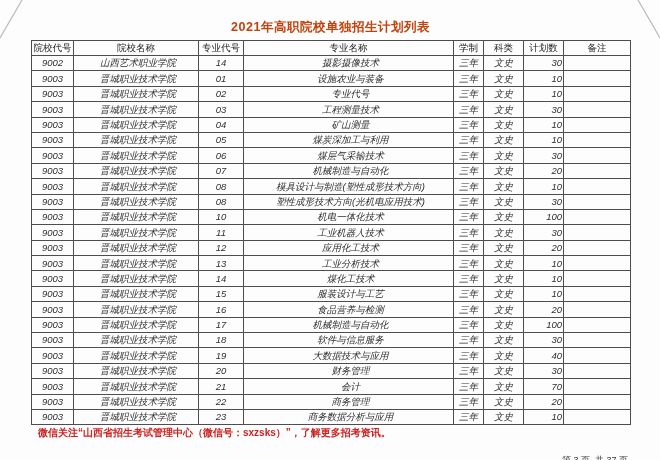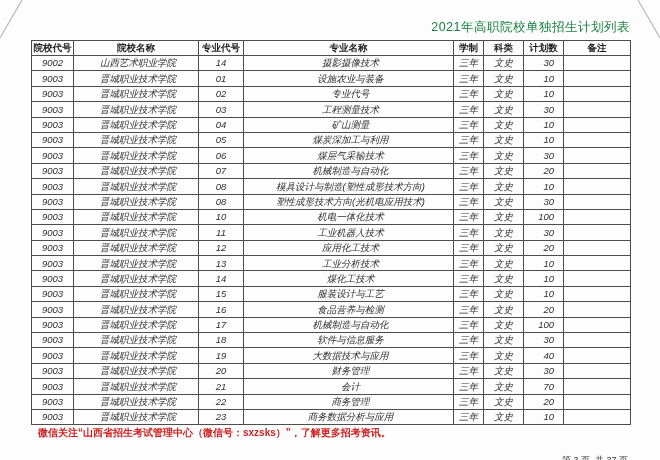--- a/index.html
+++ b/index.html
@@ -12,24 +12,24 @@
     position: relative;
   }
   .corner-lines {
     position: absolute; left: 0; top: 0;
     width: 660px; height: 460px;
     pointer-events: none;
   }
   .page-title {
     position: absolute;
     left: 31px; top: 19px; width: 599px;
-    text-align: right;
+    text-align: center;
     font-size: 12.5px;
-    font-weight: normal;
-    color: #15803d;
+    font-weight: bold;
+    color: #c2410c;
     letter-spacing: 0.5px;
   }
   table.plan-table {
     position: absolute;
     left: 31px; top: 40px;
     width: 599px;
     border-collapse: collapse;
     table-layout: fixed;
     font-size: 9.5px;
   }
@@ -44,27 +44,27 @@
   .plan-table th, .plan-table td {
     border: 1px solid #4d4d4d;
     overflow: hidden;
     white-space: nowrap;
     font-weight: normal;
     line-height: 1;
   }
   .plan-table thead tr { height: 15px; }
   .plan-table tbody tr { height: 15.4px; font-style: italic; }
   .plan-table th {
-    font-weight: bold;
+    font-weight: normal;
     text-align: center;
     color: #1c1c1c;
   }
   .plan-table td.c0, .plan-table td.c2, .plan-table td.c4, .plan-table td.c5 { text-align: center; }
   .plan-table td.c1, .plan-table td.c3 { text-align: center; padding-left: 4px; }
-  .plan-table td.c6 { text-align: right; padding-right: 9px; }
+  .plan-table td.c6 { text-align: right; padding-right: 1px; }
   .footer-notice {
     position: absolute;
     left: 38px; top: 426px;
     font-size: 10px;
     font-weight: bold;
     color: #cc2222;
   }
   .page-indicator {
     position: absolute;
     right: 32px; top: 426px;

